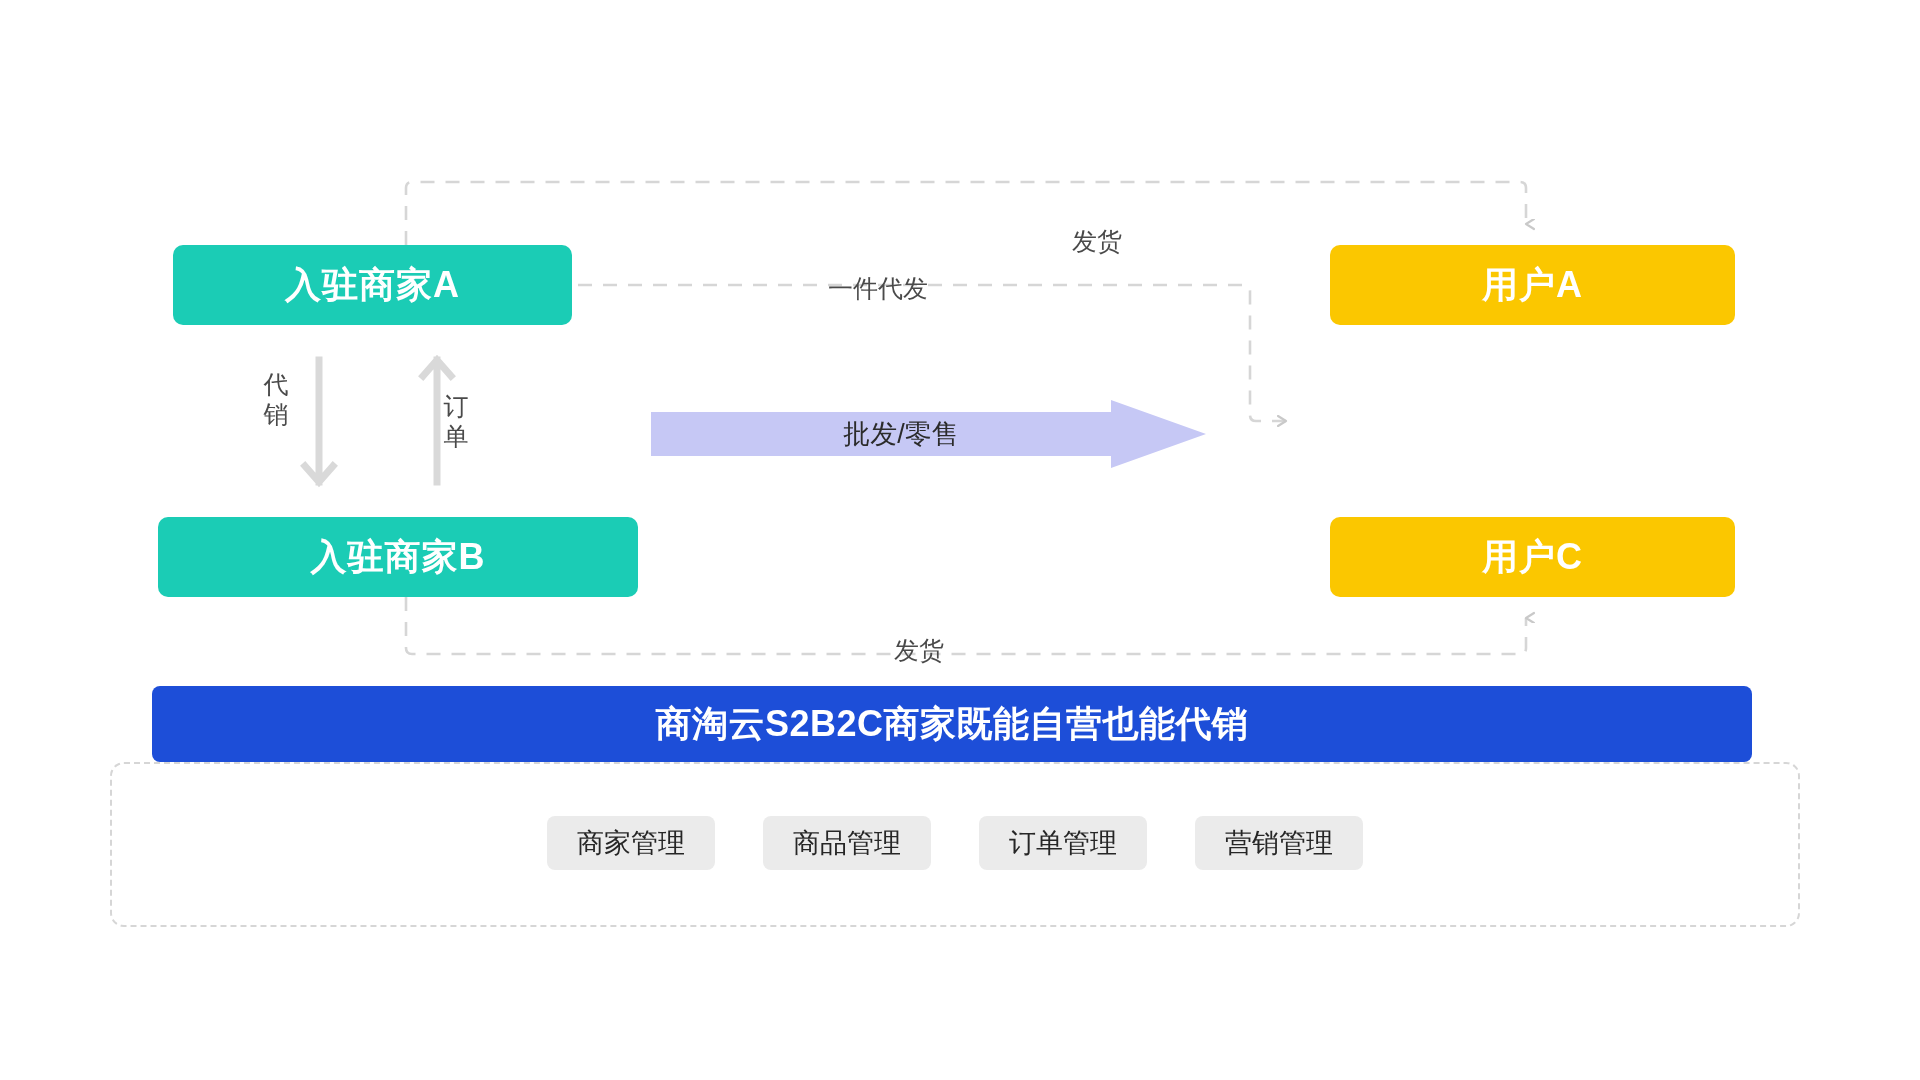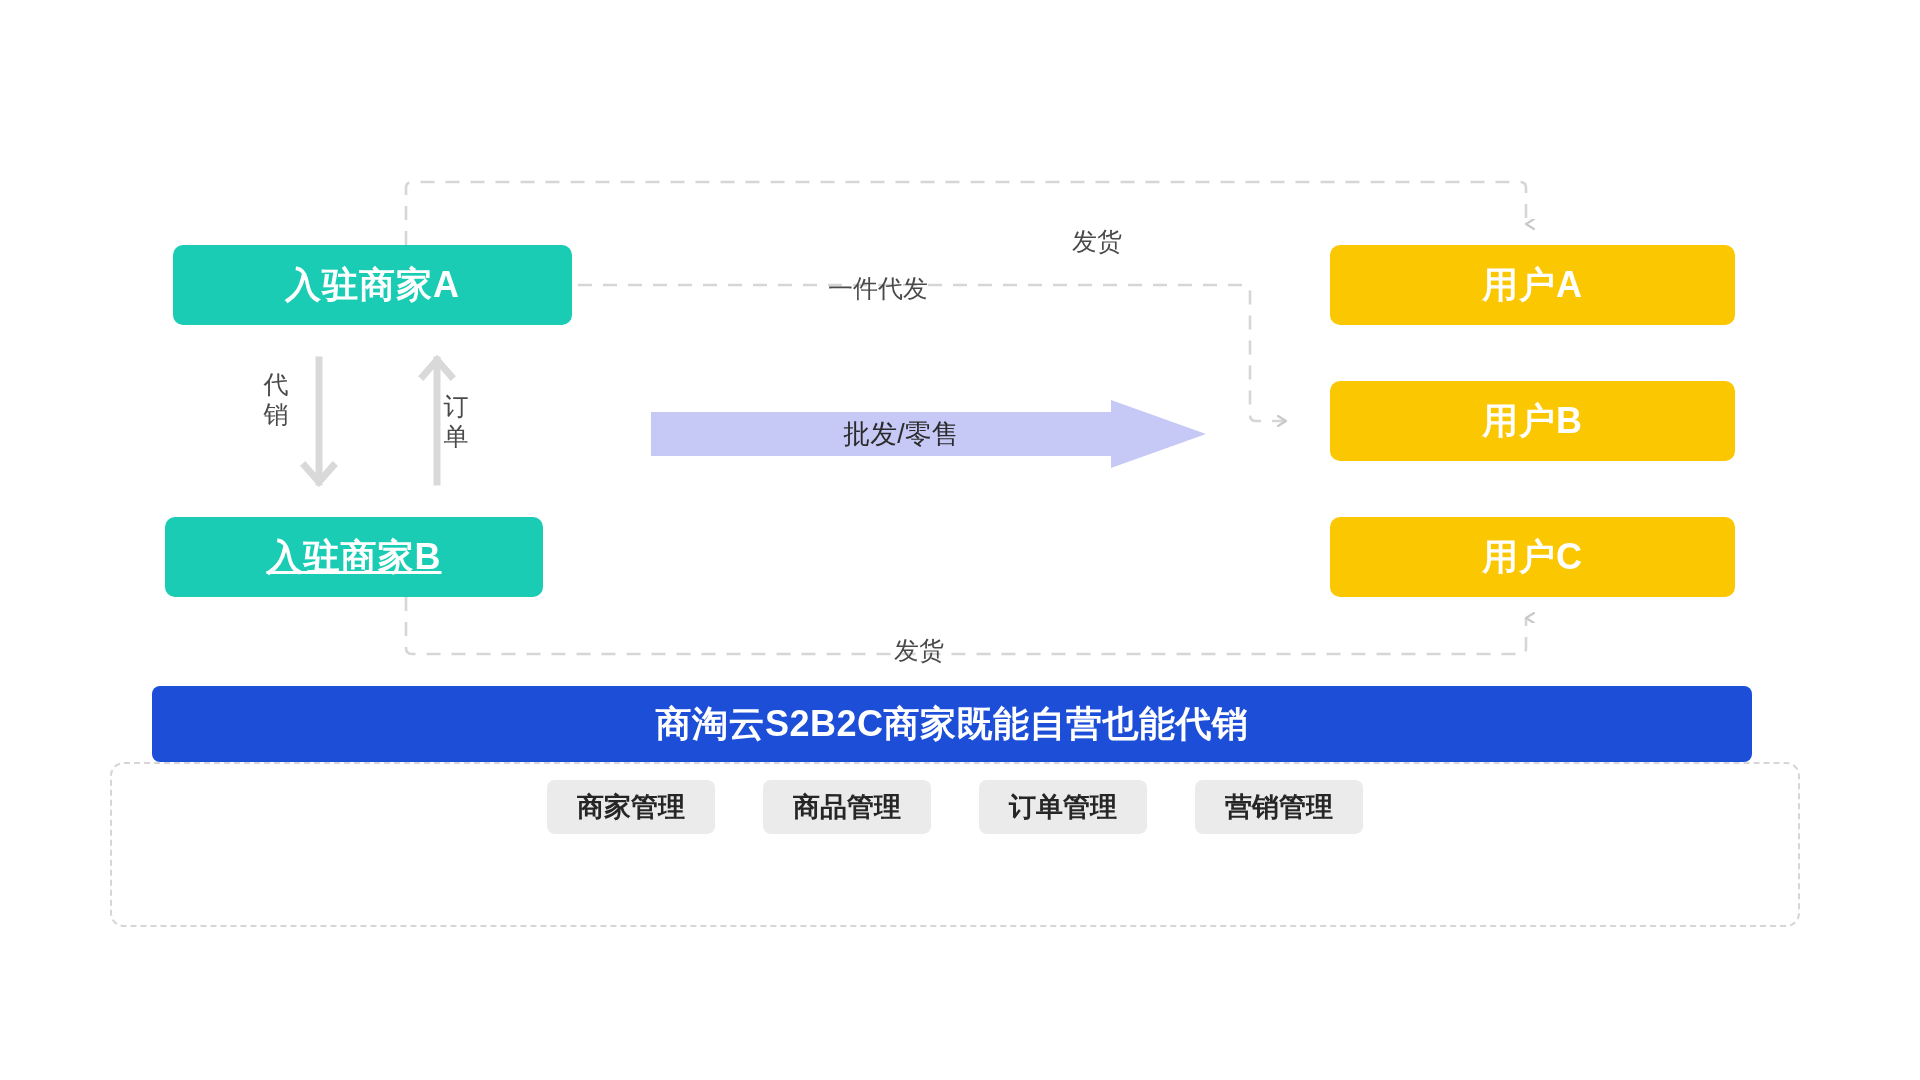--- a/index.html
+++ b/index.html
@@ -24,21 +24,21 @@
     font-size:36px;
     font-weight:600;
     letter-spacing:1px;
     box-sizing:border-box;
     user-select:none;
   }
   .merchant{background:#1BCCB5;}
   .customer{background:#FBC700;}
 
   .m-a{left:173px;top:245px;width:399px;height:80px;}
-  .m-b{left:165px;top:517px;width:378px;height:80px;text-decoration:underline;}
+  .m-b{left:158px;top:517px;width:480px;height:80px;}
   .u-a{left:1330px;top:245px;width:405px;height:80px;}
   .u-b{left:1330px;top:381px;width:405px;height:80px;}
   .u-c{left:1330px;top:517px;width:405px;height:80px;}
 
   
   .purple-arrow{
     position:absolute;
     left:651px;top:400px;
     width:555px;height:68px;
   }
@@ -99,28 +99,27 @@
     position:absolute;
     left:110px;top:762px;
     width:1690px;height:165px;
     border:2px dashed #d6d6d6;
     border-radius:14px;
     box-sizing:border-box;
     z-index:1;
   }
   .pill-row{
     position:absolute;
-    left:110px;top:776px;
+    left:110px;top:812px;
     width:1690px;height:62px;
     display:flex;
     align-items:center;
     justify-content:center;
     gap:48px;
     z-index:2;
-    font-weight:bold;
   }
   .pill{
     background:#ebebeb;
     border-radius:8px;
     height:54px;
     padding:0 30px;
     display:flex;align-items:center;justify-content:center;
     font-size:27px;
     color:#262626;
     white-space:nowrap;
@@ -176,23 +175,20 @@
   <div class="node merchant m-a">
     <span>入驻商家A</span>
   </div>
   <div class="node merchant m-b">
     <span>入驻商家B</span>
   </div>
 
   <div class="node customer u-a">
     <span>用户A</span>
   </div>
-  <div class="node customer u-b">
-    <span>用户B</span>
-  </div>
   <div class="node customer u-c">
     <span>用户C</span>
   </div>
 
   <div class="feature-box"></div>
 
   <div class="banner">
     <span>商淘云S2B2C商家既能自营也能代销</span>
   </div>
 

